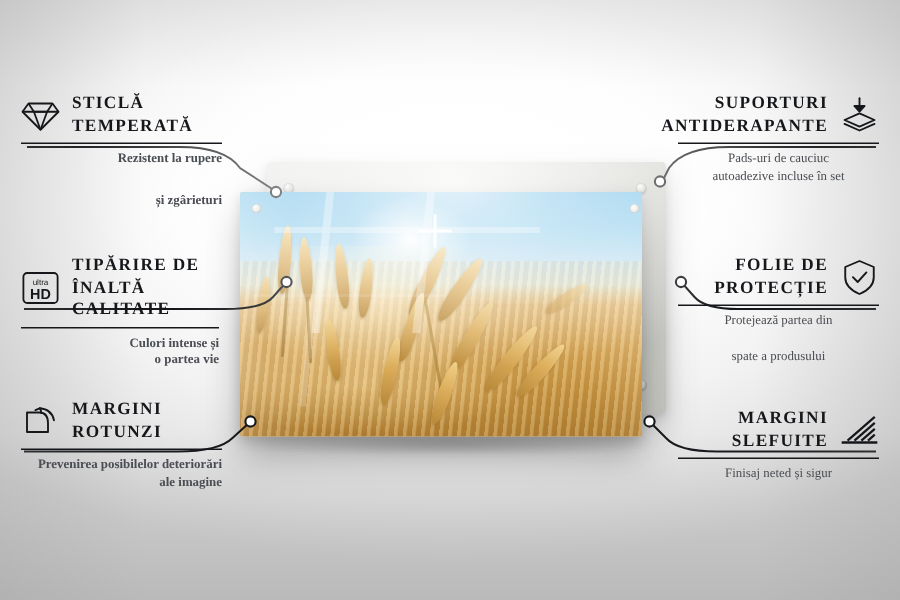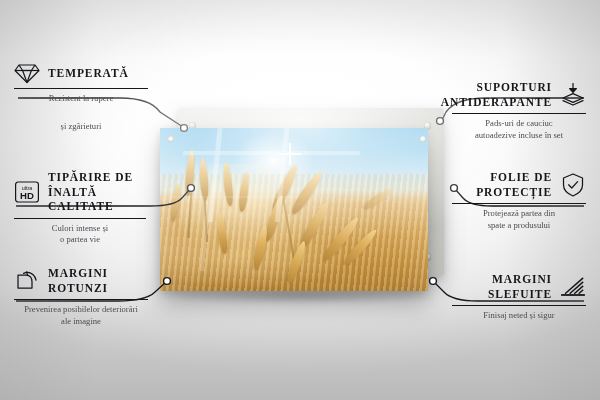--- a/index.html
+++ b/index.html
@@ -97,21 +97,21 @@
   .co-head{display:flex;align-items:center;gap:8px;}
   .co-title{font-size:11.5px;letter-spacing:.9px;color:#15171a;
       line-height:14.5px;text-transform:uppercase;font-weight:700;
       font-family:"Liberation Serif",serif;}
   .co-rule{height:1.15px;background:#15171a;margin-top:4px;}
   .co-sub{font-size:8.6px;color:#4a4d52;line-height:11.5px;margin-top:4px;
       font-family:"Liberation Serif",serif;}
 
   .left .co-head{justify-content:flex-start;}
   .left .co-title{text-align:left;}
-  .left .co-sub{text-align:center;}
+  .left .co-sub{text-align:right;font-weight:bold;}
   .right .co-head{justify-content:flex-end;}
   .right .co-title{text-align:right;}
   .right .co-sub{text-align:center;}
 
   .ico{flex:0 0 auto;display:flex;align-items:flex-end;justify-content:center;}
 
   svg{display:block;}
   .lines{position:absolute;inset:0;pointer-events:none;}
 </style>
 </head>
@@ -198,20 +198,21 @@
           <g fill="none" stroke="#15171a" stroke-width="1.2" stroke-linejoin="round">
             <path d="M5,3 H21 L25,8.5 L13,20.5 L1,8.5 Z"></path>
             <path d="M1,8.5 H25"></path>
             <path d="M5,3 L8.6,8.5 L13,20.5"></path>
             <path d="M21,3 L17.4,8.5 L13,20.5"></path>
             <path d="M8.6,8.5 H17.4"></path>
           </g>
         </svg>
       </span>
       <div>
+        <div class="co-title">STICLĂ</div>
         <div class="co-title">TEMPERATĂ</div>
       </div>
     </div>
     <div class="co-rule"></div>
     <div class="co-sub">Rezistent la rupere</div>
     <div class="co-sub" style="margin-top:16px;">și zgârieturi</div>
   </div>
 
   <div class="callout left" style="left:14px;top:170px;width:132px;">
     <div class="co-head">
@@ -246,21 +247,21 @@
       <div>
         <div class="co-title">MARGINI</div>
         <div class="co-title">ROTUNZI</div>
       </div>
     </div>
     <div class="co-rule"></div>
     <div class="co-sub">Prevenirea posibilelor deteriorări</div>
     <div class="co-sub" style="margin-top:0;">ale imagine</div>
   </div>
 
-  <div class="callout right" style="left:452px;top:80px;width:134px;">
+  <div class="callout right" style="left:452px;top:62px;width:134px;">
     <div class="co-head">
       <div>
         <div class="co-title">SUPORTURI</div>
         <div class="co-title">ANTIDERAPANTE</div>
       </div>
       <span class="ico">
         <svg width="26" height="26" viewBox="0 0 26 26">
           <g fill="none" stroke="#15171a" stroke-width="1.25" stroke-linejoin="round" stroke-linecap="round">
             <path d="M13,1.5 V9.5"></path>
             <path d="M9.6,6.6 L13,10.4 L16.4,6.6 Z" fill="#15171a"></path>
@@ -285,21 +286,21 @@
         <svg width="26" height="26" viewBox="0 0 26 26">
           <g fill="none" stroke="#15171a" stroke-width="1.25" stroke-linejoin="round" stroke-linecap="round">
             <path d="M13,2 L22.5,6 V13 Q22.5,20 13,24 Q3.5,20 3.5,13 V6 Z"></path>
             <path d="M8.6,12.8 L11.8,16 L17.6,9.6"></path>
           </g>
         </svg>
       </span>
     </div>
     <div class="co-rule"></div>
     <div class="co-sub">Protejează partea din</div>
-    <div class="co-sub" style="margin-top:0;">spate a produsului</div>
+    <div class="co-sub" style="margin-top:12px;">spate a produsului</div>
   </div>
 
   <div class="callout right" style="left:452px;top:272px;width:134px;">
     <div class="co-head">
       <div>
         <div class="co-title">MARGINI</div>
         <div class="co-title">SLEFUITE</div>
       </div>
       <span class="ico">
         <svg width="26" height="22" viewBox="0 0 26 22">

